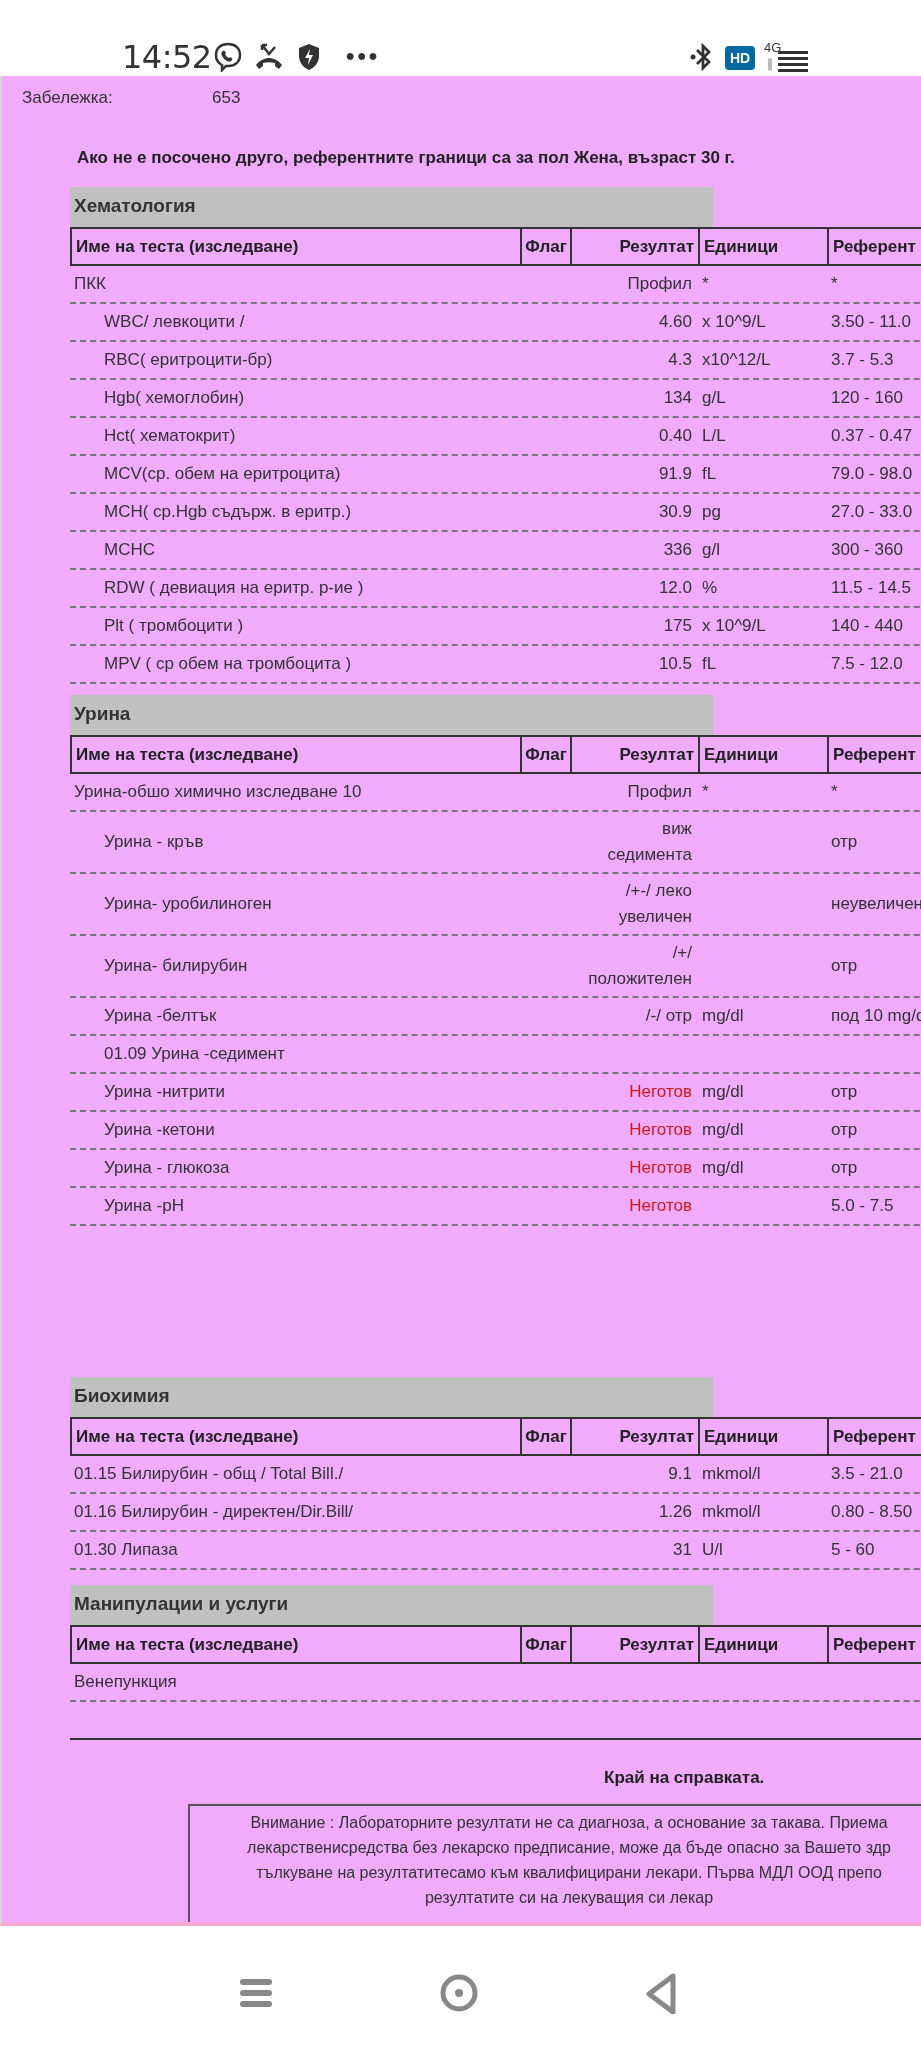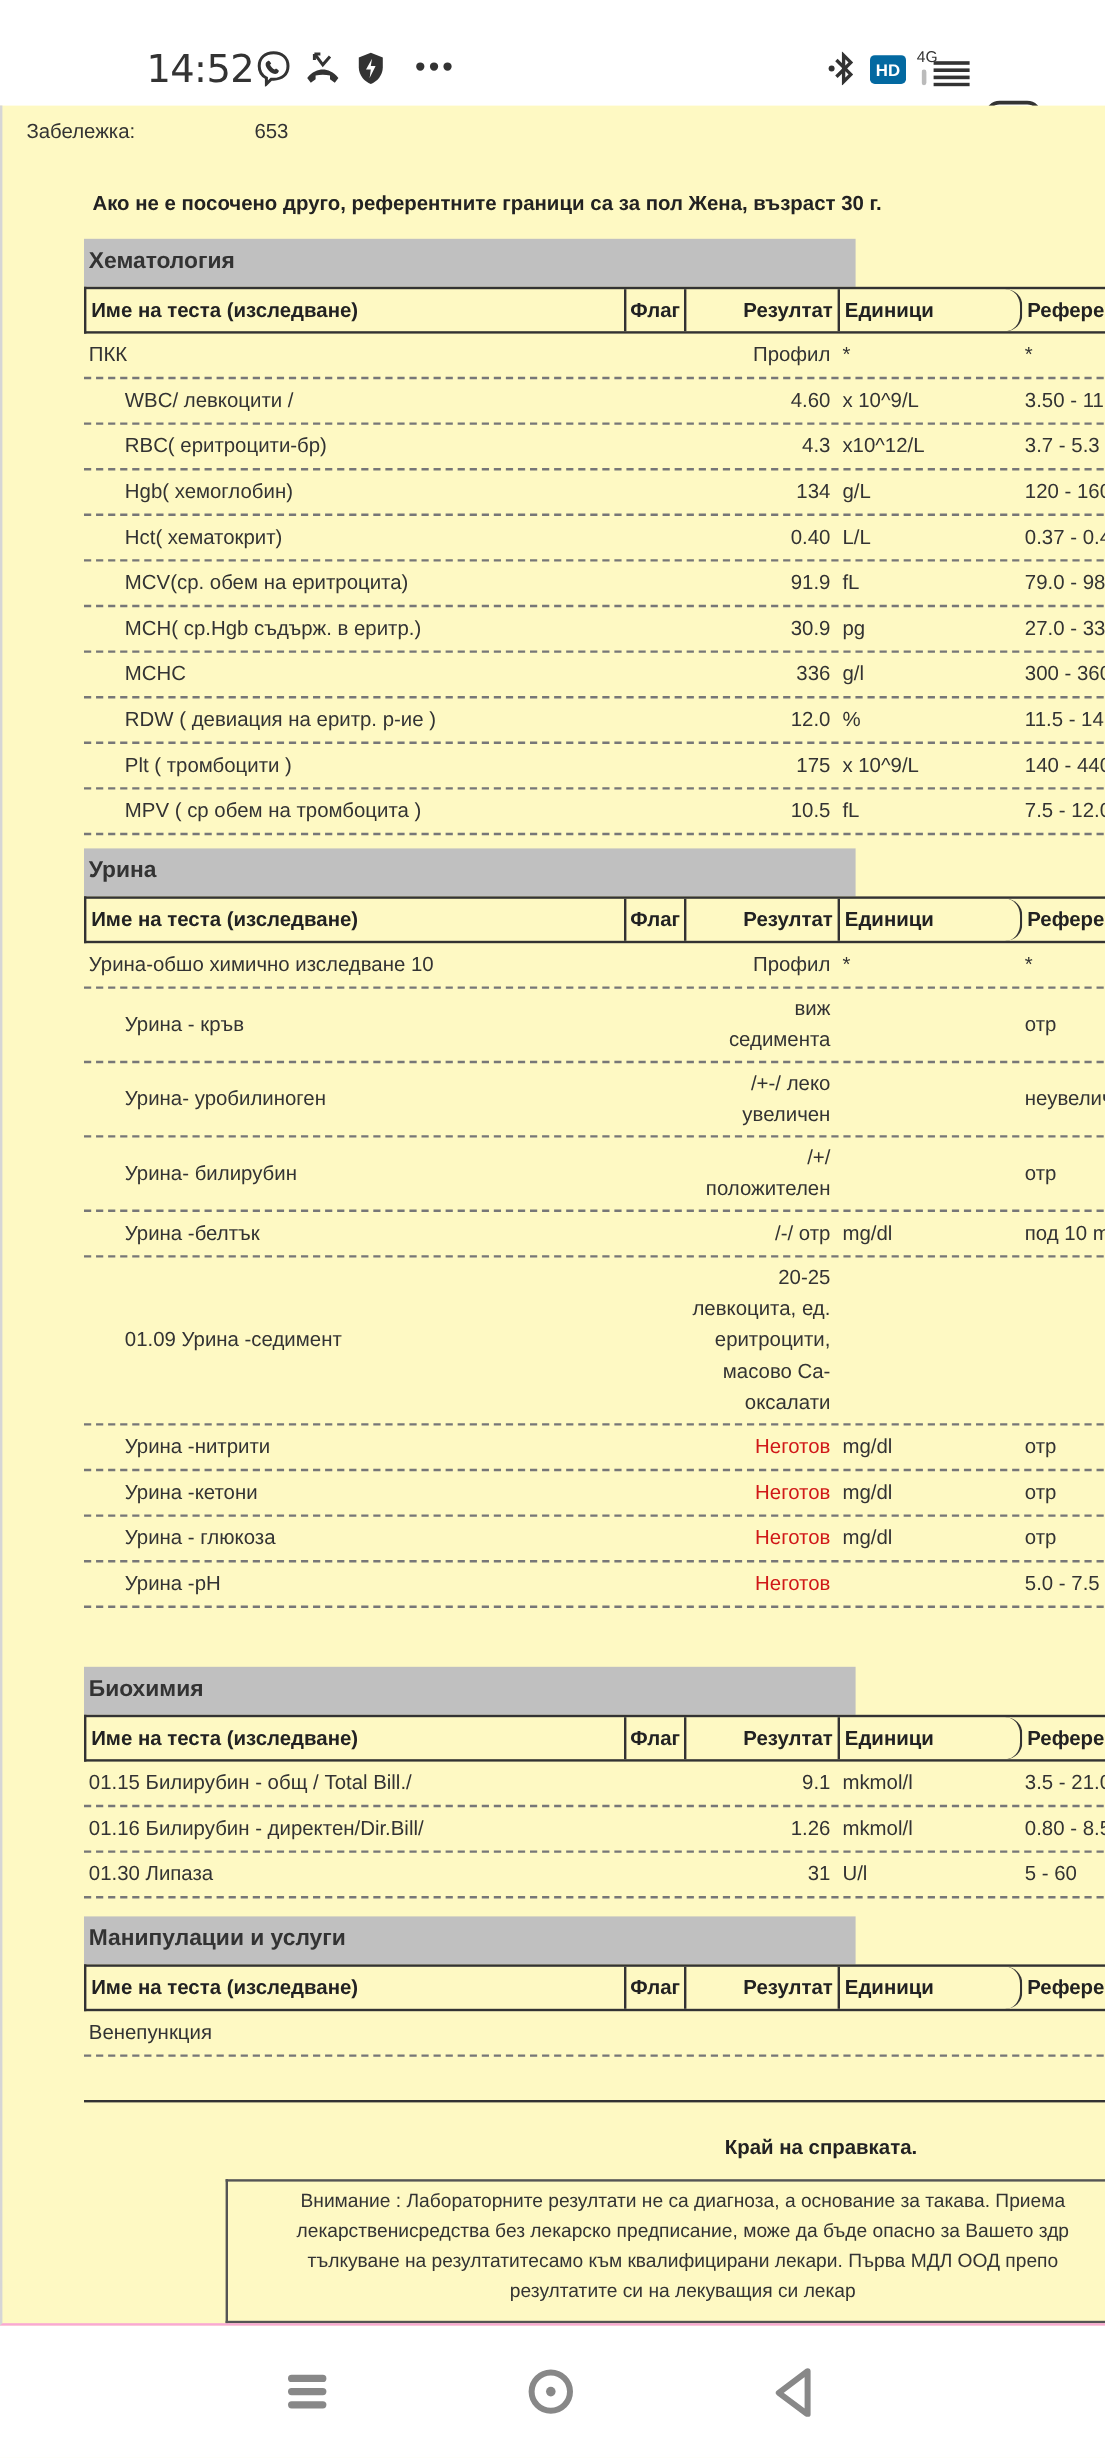--- a/index.html
+++ b/index.html
@@ -9,35 +9,35 @@
   
   .statusbar { position: absolute; left: 0; top: 0; width: 921px; height: 90px; background: #fff; }
   .sb-time { position: absolute; left: 122px; top: 38px; font-size: 32px; color: #333; letter-spacing: -0.5px; font-family: "DejaVu Sans", sans-serif; }
   .sb-icon { position: absolute; top: 42px; height: 30px; display: flex; align-items: center; justify-content: center; color: #333; }
   .sb-dots { position: absolute; left: 346px; top: 42px; font-size: 24px; letter-spacing: 3px; color: #333; font-weight: bold; }
   .hd-badge { position: absolute; left: 725px; top: 46px; width: 30px; height: 24px; background: #0369a1; color: #fff; border-radius: 4px; font-size: 14px; font-weight: bold; display: flex; align-items: center; justify-content: center; font-family: "Liberation Sans", sans-serif; }
   .net-4g { position: absolute; left: 764px; top: 40px; font-size: 13px; color: #333; }
   .battery { position: absolute; left: 821px; top: 47px; width: 47px; height: 24px; border: 3px solid #333; border-radius: 12px; font-size: 16px; display: flex; align-items: center; justify-content: center; color: #333; font-family: "Liberation Sans", sans-serif; margin-top: 37px; }
 
   
-  .page { position: absolute; left: 0; top: 88px; width: 921px; height: 1850px; border-left: 2px solid #d6d6d6; border-bottom: 2px solid #f9a8d4; background: #fef9c3; overflow: hidden; }
+  .page { position: absolute; left: 0; top: 76px; width: 921px; height: 1850px; border-left: 2px solid #d6d6d6; border-bottom: 4px solid #f9a8d4; background: #f0abfc; overflow: hidden; }
 
   .remark-label { position: absolute; left: 20px; top: 12px; font-size: 17px; color: #333; }
   .remark-value { position: absolute; left: 210px; top: 12px; font-size: 17px; color: #333; }
   .note { position: absolute; left: 75px; top: 72px; font-size: 17px; font-weight: bold; color: #222; }
 
   .section { position: absolute; left: 68px; width: 900px; }
   .section-title { width: 643px; height: 40px; background: #c0c0c0; font-size: 19px; font-weight: bold; color: #333; padding: 8px 4px 0 4px; }
   .thead { display: flex; height: 39px; border: 2px solid #333; border-right: none; font-weight: bold; font-size: 17px; color: #222; }
   .thead > div { display: flex; align-items: center; padding: 0 4px; border-right: 2px solid #333; }
   .thead .c-ref { border-right: none; }
   .c-name { width: 450px; flex: none; }
   .c-flag { width: 50px; flex: none; justify-content: center; }
   .c-result { width: 128px; flex: none; justify-content: flex-end; text-align: right; }
-  .c-units { width: 152px; flex: none; border-radius: 14px; }
+  .c-units { width: 129px; flex: none; }
   .c-ref { width: 140px; flex: none; white-space: nowrap; overflow: hidden; }
 
   .row { display: flex; border-bottom: 2px dashed #777; font-size: 17px; color: #333; min-height: 38px; }
   .row > div { display: flex; align-items: center; padding: 0 4px; }
   .row .c-result { justify-content: flex-end; text-align: right; line-height: 26px; padding: 4px 6px 4px 4px; }
   .row .c-name.indent { padding-left: 34px; }
   .red { color: #d01818; }
 
   .end-line { position: absolute; left: 68px; top: 1662px; width: 860px; height: 2px; background: #333; }
   .end-text { position: absolute; left: 602px; top: 1692px; font-size: 17px; font-weight: bold; color: #222; }
@@ -230,21 +230,20 @@
         <div class="row">
           <div class="c-name indent">Урина -белтък</div>
           <div class="c-flag"></div>
           <div class="c-result" style="white-space: normal; word-break: normal;">/-/ отр</div>
           <div class="c-units">mg/dl</div>
           <div class="c-ref">под 10 mg/dl</div>
         </div>
         <div class="row">
           <div class="c-name indent">01.09 Урина -седимент</div>
           <div class="c-flag"></div>
-          <div class="c-result" style="white-space: normal; word-break: normal;">20-25 левкоцита, ед. еритроцити, масово Ca-оксалати</div>
           <div class="c-units"></div>
           <div class="c-ref"></div>
         </div>
         <div class="row">
           <div class="c-name indent">Урина -нитрити</div>
           <div class="c-flag"></div>
           <div class="c-result red" style="white-space: normal; word-break: normal;">Неготов</div>
           <div class="c-units">mg/dl</div>
           <div class="c-ref">отр</div>
         </div>

